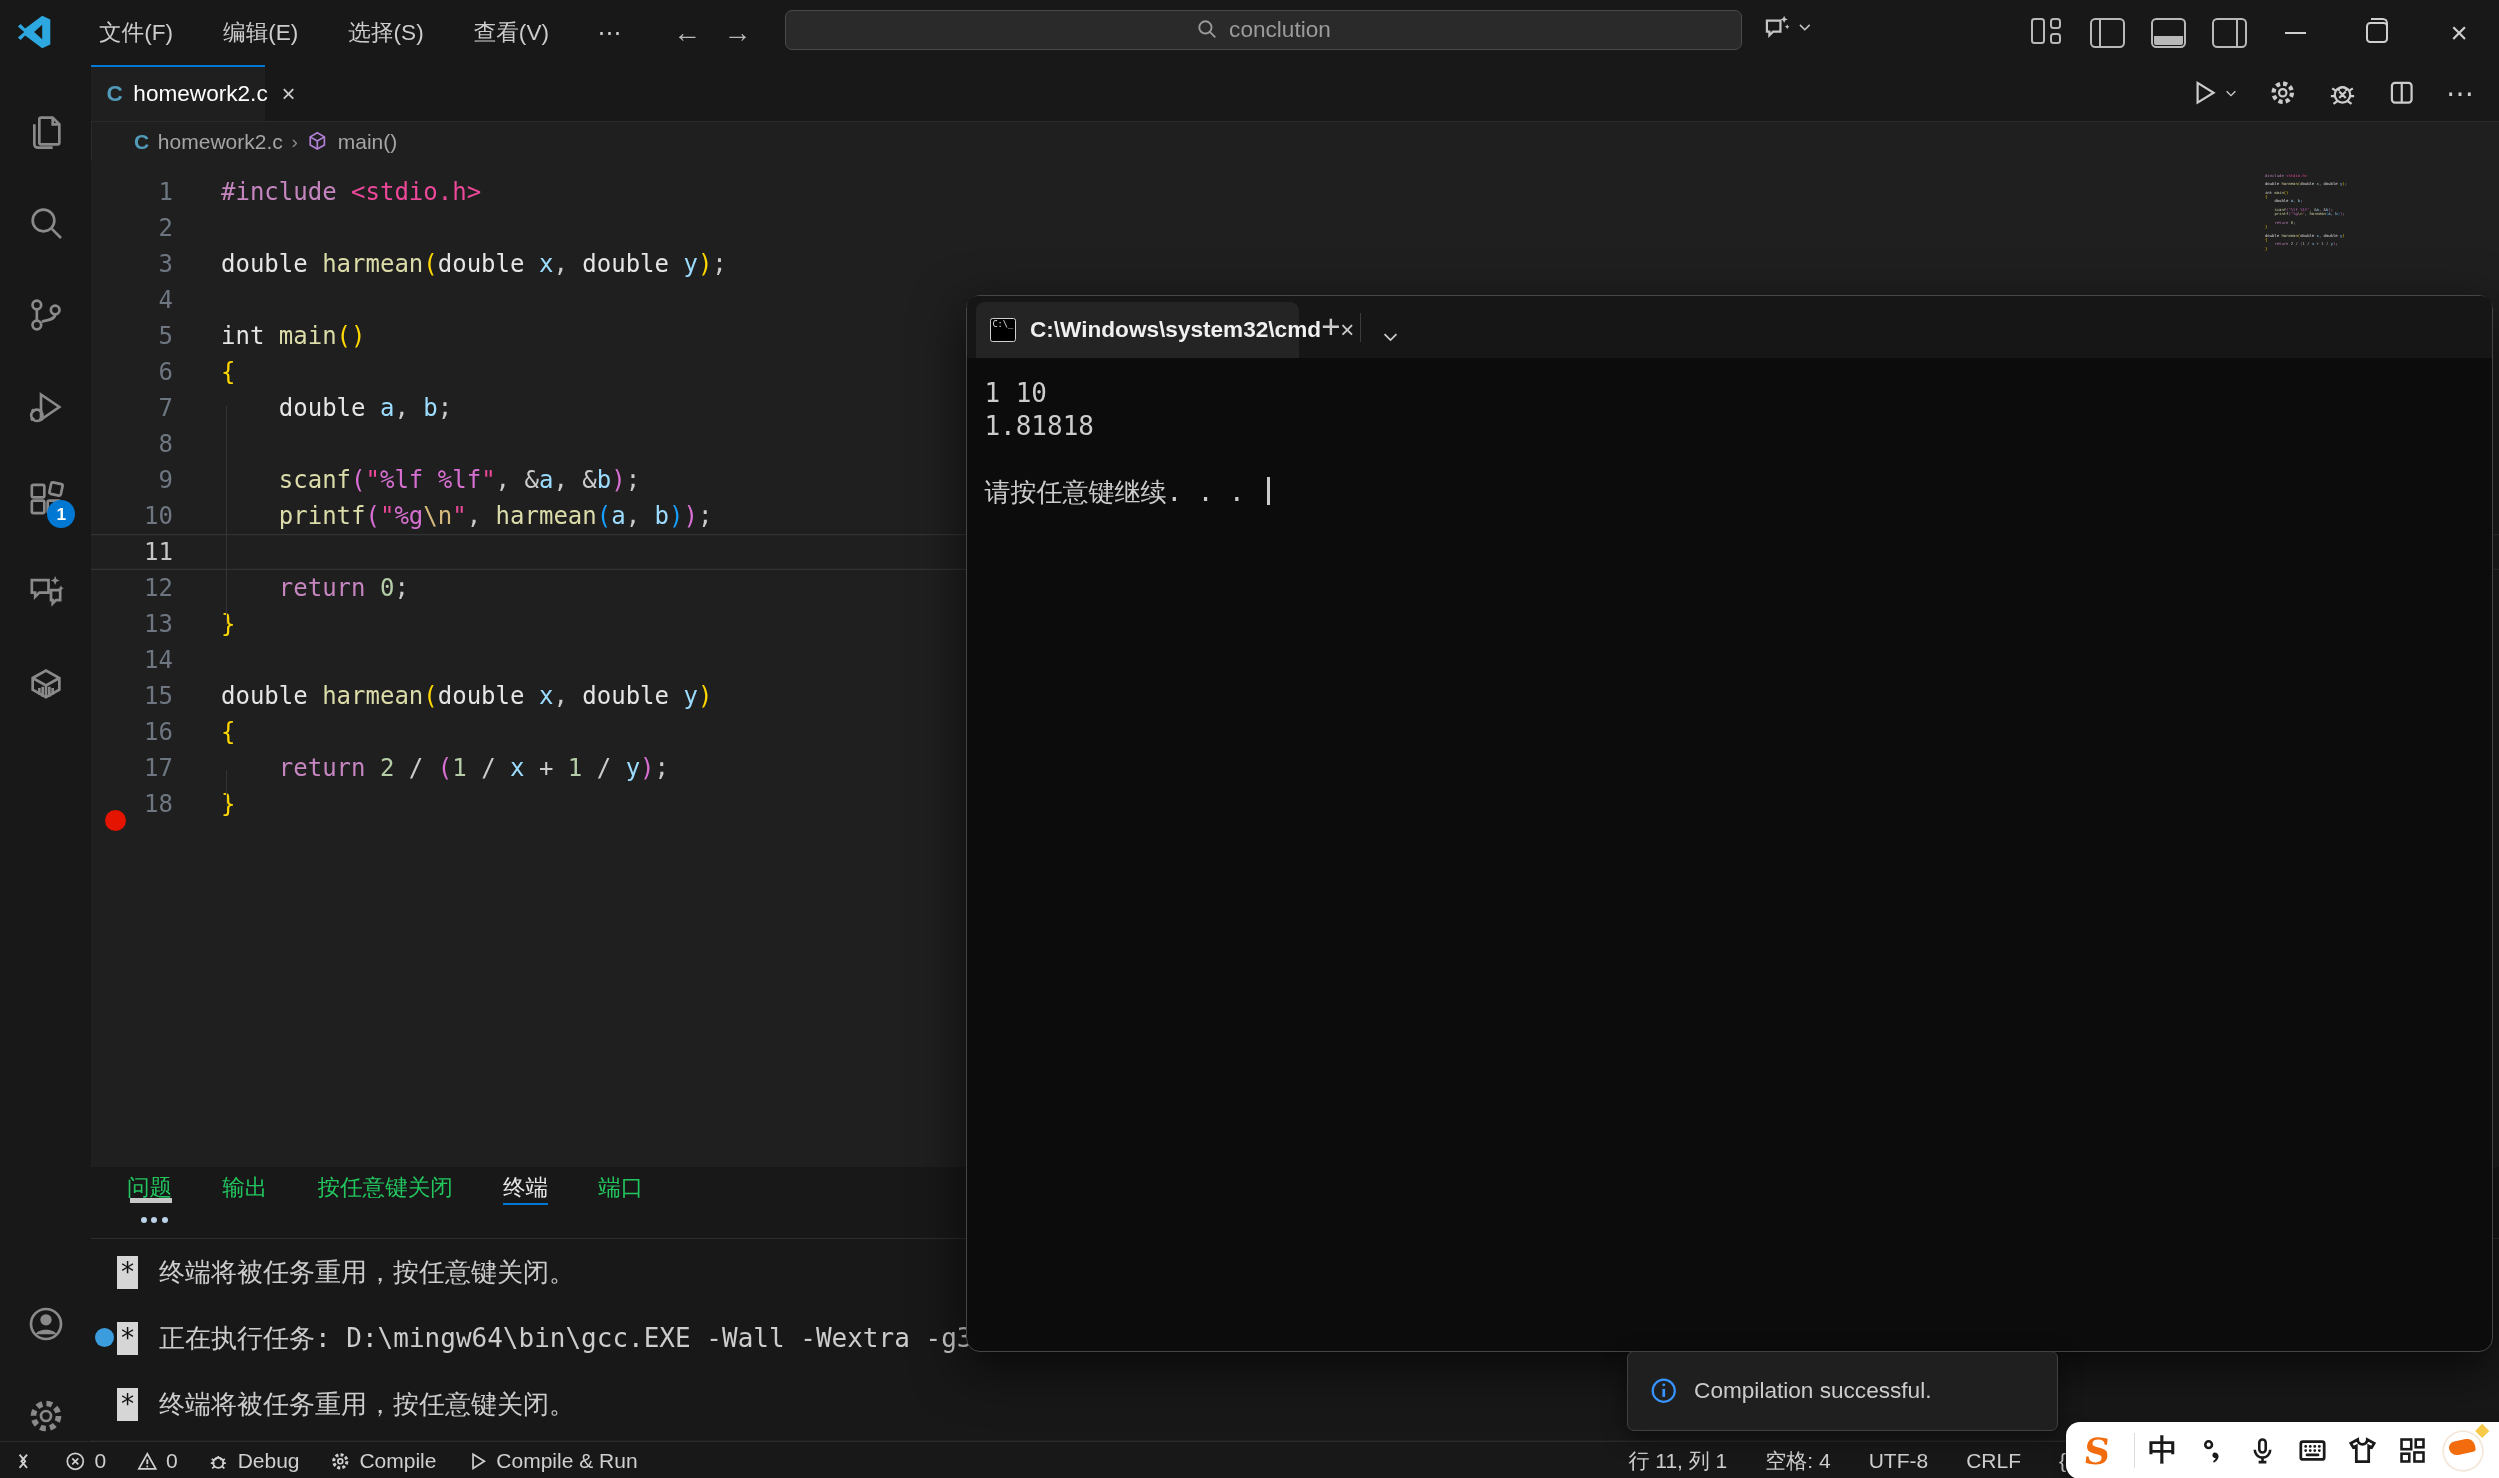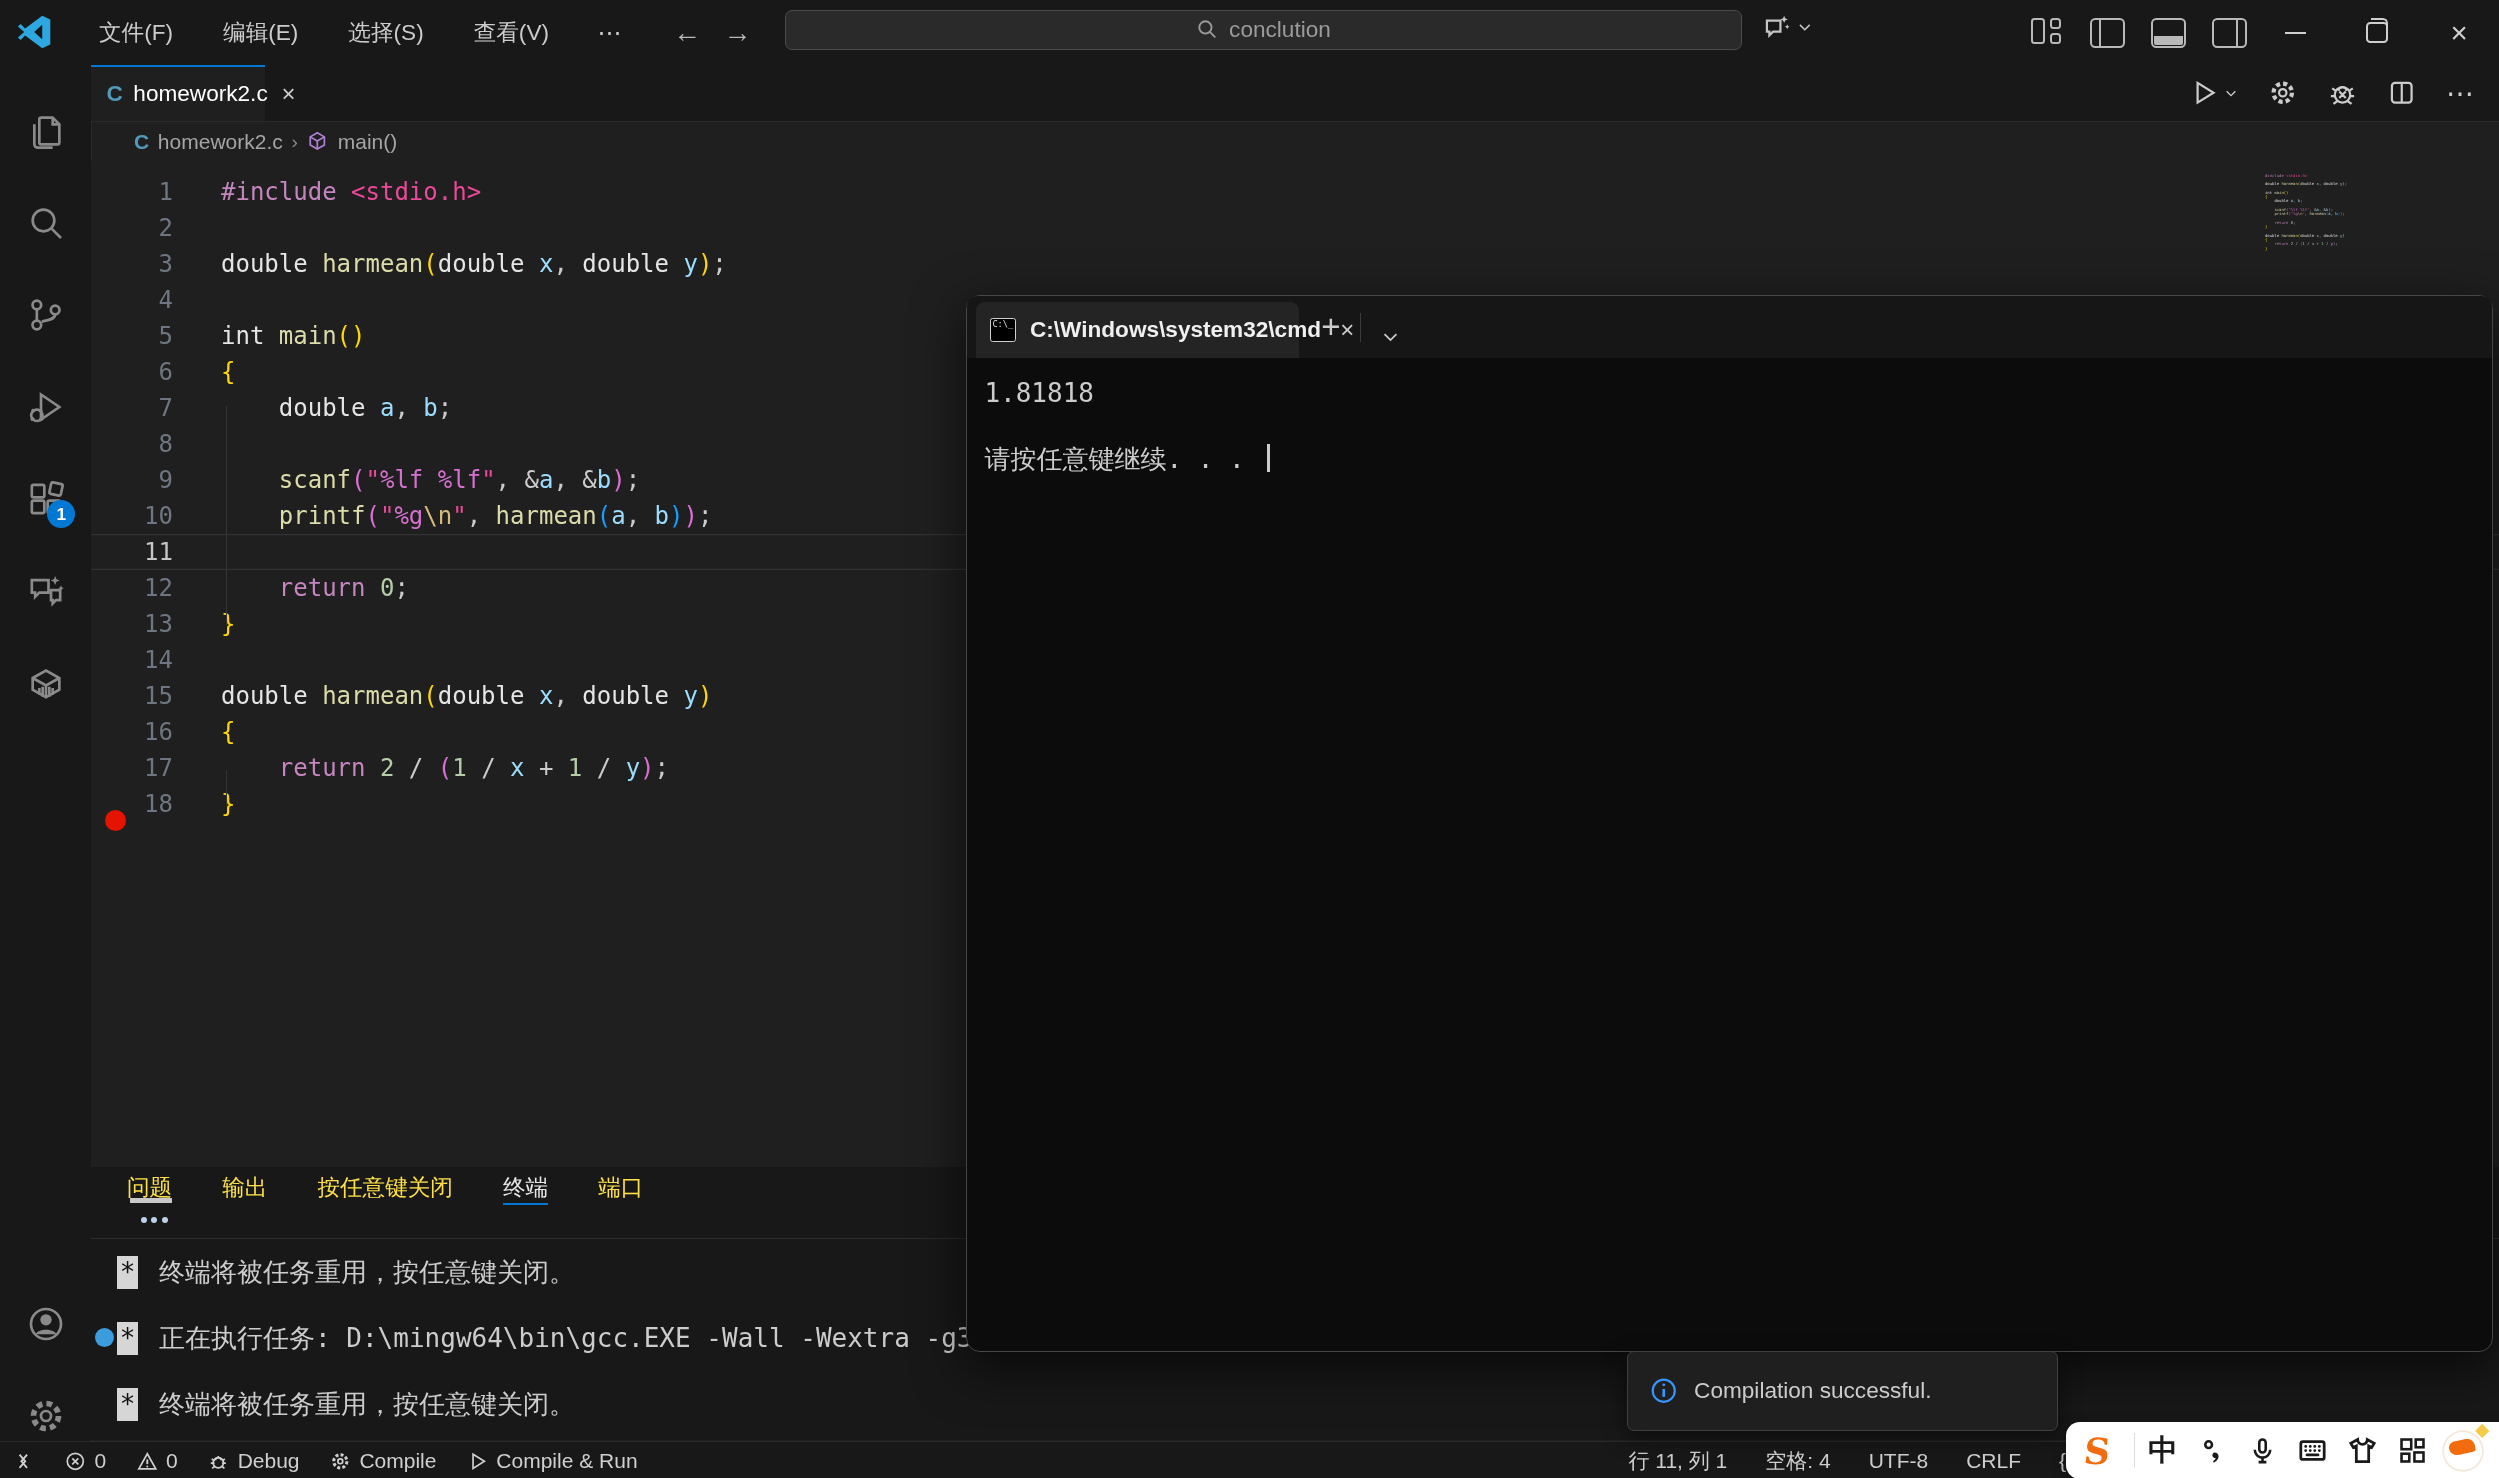--- a/index.html
+++ b/index.html
@@ -70,21 +70,21 @@
   .tk-num{color:#b5cea8}.tk-pp{color:#c586c0}.tk-fmt{color:#d670d0}.tk-esc{color:#d7ba7d}
   .tk-pu{color:#cccccc}.tk-b1{color:#ffd700}.tk-b2{color:#da70d6}.tk-b3{color:#179fff}
   .guide{position:absolute;width:0.9px;background:#343434;left:135px;}
   #breakpoint{position:absolute;left:14px;width:21px;height:21px;border-radius:50%;background:#e51400;}
   #minimap{position:absolute;left:2174px;top:8.7px;width:87px;font-family:"DejaVu Sans Mono",monospace;
            font-size:3.9px;line-height:4.3px;white-space:pre;opacity:.9;}
 
   
   #panel{position:absolute;left:91px;top:1167px;width:2409px;height:273px;background:#181818;}
   #panel-tabs{position:absolute;left:36px;top:0;height:40px;display:flex;gap:50px;align-items:center;}
-  .ptab{font-size:22.6px;color:#fde047;height:40px;display:flex;align-items:center;position:relative;}
+  .ptab{font-size:22.6px;color:#22c55e;height:40px;display:flex;align-items:center;position:relative;}
   .ptab.active{color:#e7e7e7;}
   .ptab.active:after{content:"";position:absolute;left:0;right:0;bottom:1.7px;height:2.6px;background:#0078d4;}
   #panel-remnant{position:absolute;left:39px;top:31px;width:42px;height:5.2px;background:#c8c8c8;}
   #panel-dots{position:absolute;left:50px;top:50px;display:flex;gap:4.3px;}
   #panel-dots i{width:6px;height:6px;border-radius:50%;background:#bcd3ea;}
   #term-out{position:absolute;left:0;top:71px;right:0;bottom:0;border-top:0.9px solid #2c2c2c;}
   .trow{height:66px;display:flex;align-items:center;position:relative;padding-left:26px;}
   .trow .star{width:21px;height:33px;background:#d6d6d6;color:#111;font-family:"DejaVu Sans Mono",monospace;
               font-size:26px;display:flex;align-items:center;justify-content:center;flex:none;}
   .trow .ttext{margin-left:21px;font-size:26px;color:#cccccc;white-space:pre;}
@@ -523,21 +523,21 @@
       <div id="cmd-icon">C:\_</div>
       <span class="ct-title">C:\Windows\system32\cmd</span>
       <span class="ct-close">×</span>
     </div>
     <span id="cmd-newtab">+</span>
     <div id="cmd-tabdiv"></div>
     <svg id="cmd-dd" width="19" height="19" viewBox="0 0 16 16" fill="none" stroke="#cccccc" stroke-width="1.5">
         <path d="M3 6l5 5 5-5"></path>
       </svg>
   </div>
-  <div id="cmd-body"><div>1.81818</div><div> </div><div>请按任意键继续. . . <span id="cmd-cursor"></span></div></div>
+  <div id="cmd-body"><div>1 10</div><div>1.81818</div><div> </div><div>请按任意键继续. . . <span id="cmd-cursor"></span></div></div>
 </div>
 
 <div id="notification">
   <svg width="29.5" height="29.5" viewBox="0 0 24 24" fill="none" stroke="#3794ff" stroke-width="1.8">
       <circle cx="12" cy="12" r="9"></circle>
       <path d="M12 10.5V17" stroke-width="2.2"></path>
       <circle cx="12" cy="7.2" r="1.2" fill="#3794ff" stroke="none"></circle>
     </svg>
   <span class="ntext">Compilation successful.</span>
 </div>

